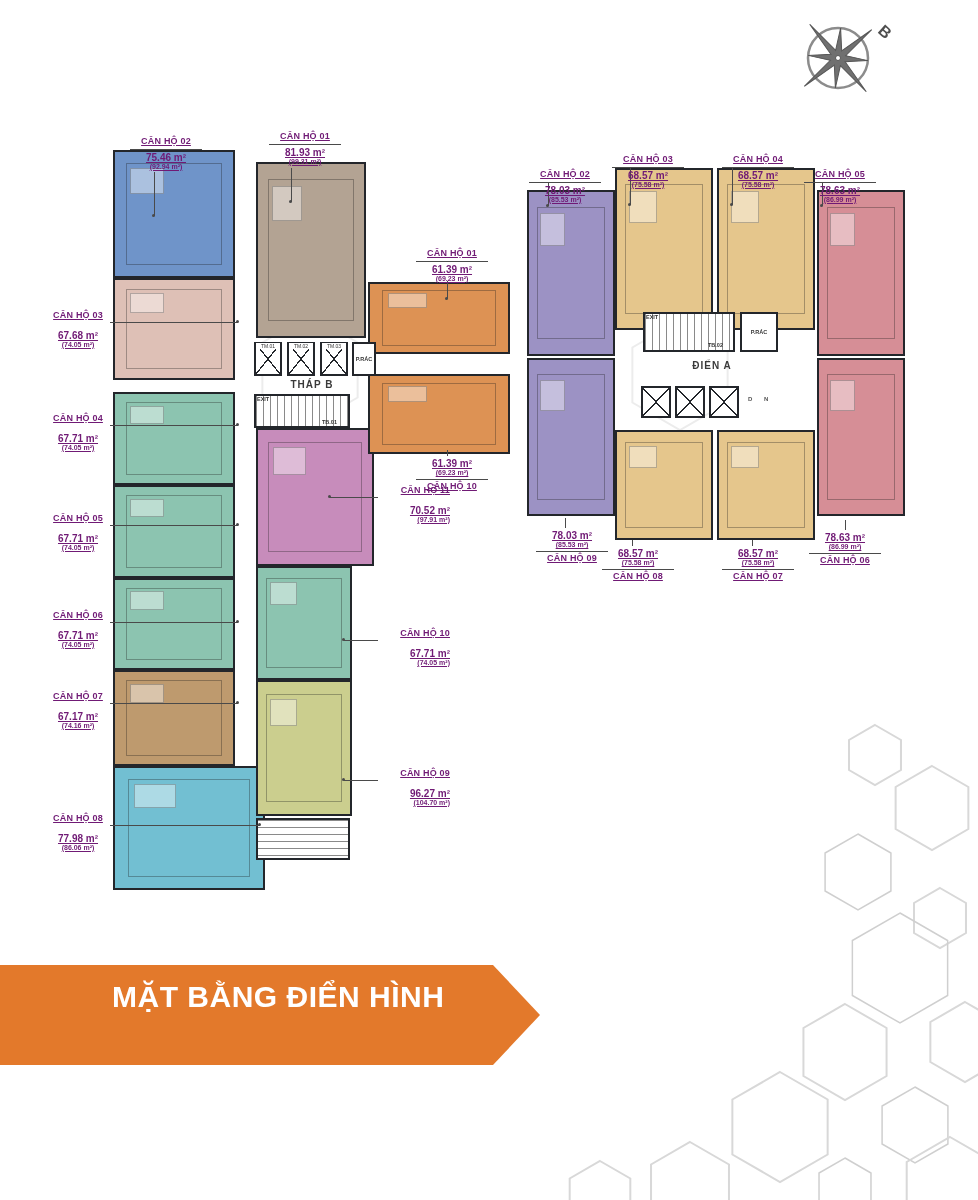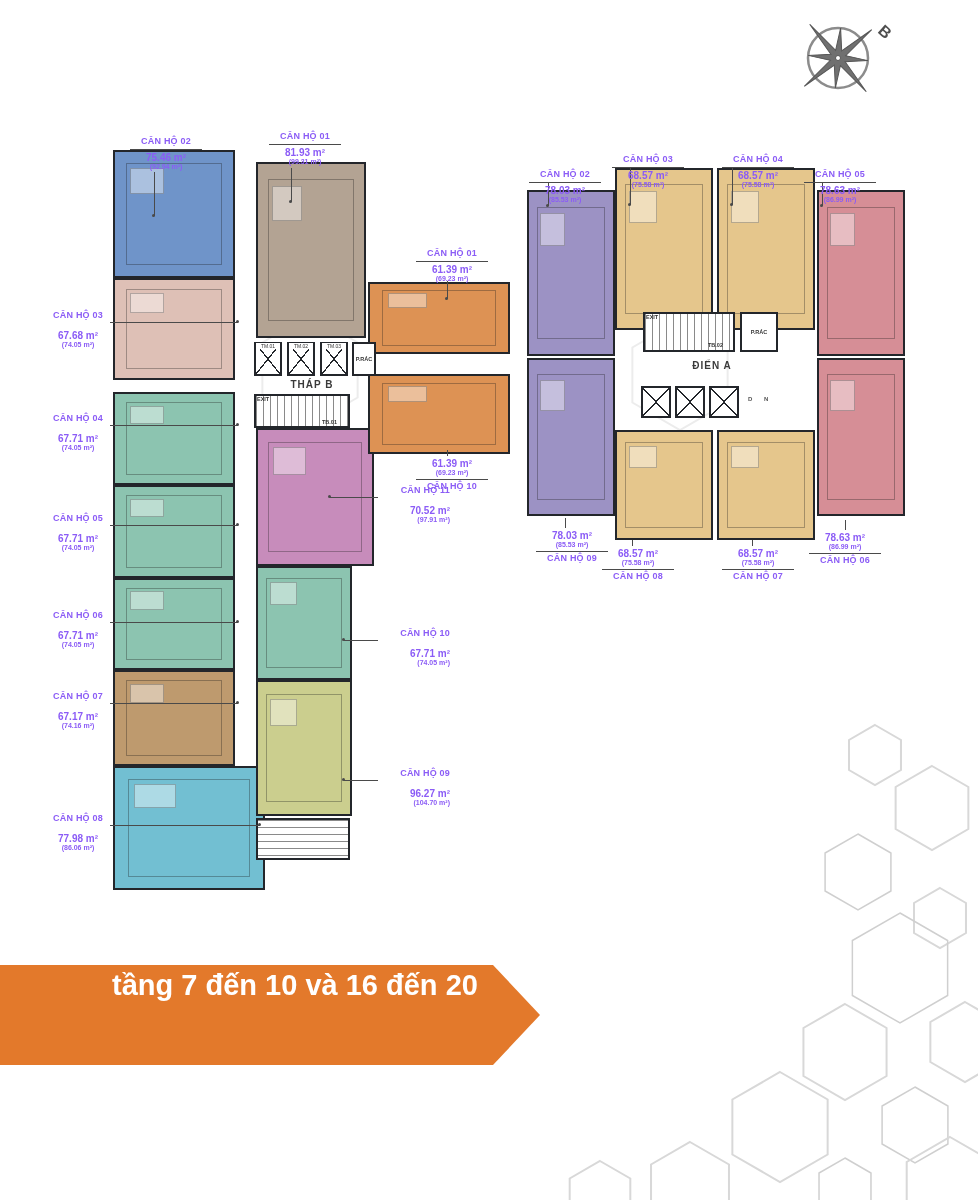--- a/index.html
+++ b/index.html
@@ -20,21 +20,21 @@
       linear-gradient(to bottom right, transparent calc(50% - .7px), #23262b calc(50% - .7px), #23262b calc(50% + .7px), transparent calc(50% + .7px)),#fff;}
   .elev span{position:absolute;top:-1px;left:0;right:0;text-align:center;font-size:5px;color:#333;background:#fff;line-height:6px;}
   .stairs{position:absolute;border:2px solid #23262b;box-sizing:border-box;background:
       repeating-linear-gradient(to right,#8a8a8a 0 1px,transparent 1px 7px) #fff;}
   .smallroom{position:absolute;border:2px solid #23262b;box-sizing:border-box;background:#fff;
       display:flex;align-items:center;justify-content:center;font-size:5.5px;color:#333;font-weight:bold;}
   .corelabel{position:absolute;font-size:10px;font-weight:bold;color:#3a3a3a;letter-spacing:1px;text-align:center;}
   .tinytext{position:absolute;font-size:5.5px;font-weight:bold;color:#333;}
   .marker{position:absolute;font-size:6px;color:#555;font-weight:bold;}
   
-  .lbl{position:absolute;color:#8b5cf6;line-height:1.1;z-index:5;}
+  .lbl{position:absolute;color:#701a75;line-height:1.1;z-index:5;text-decoration:underline;}
   .lbl .name{font-weight:bold;font-size:9px;white-space:nowrap;letter-spacing:.2px;}
   .lbl .area{font-weight:bold;font-size:10px;white-space:nowrap;margin-top:2px;}
   .lbl .gross{font-weight:bold;font-size:7px;white-space:nowrap;}
   .lbl .rule{height:1px;background:#4a4a4a;margin:2px auto;}
   .lbl.center{text-align:center;}
   .lbl.leftside{text-align:center;}
   .lbl.rightside{text-align:right;}
   .lbl .spacer{height:7px;}
   .ln-h{position:absolute;height:1px;background:#4a4a4a;z-index:4;}
   .ln-v{position:absolute;width:1px;background:#4a4a4a;z-index:4;}
@@ -316,16 +316,16 @@
 
   <div class="lbl center" style="left:800px;top:530px;width:90px">
     <div class="area">78.63 m²</div>
       <div class="gross">(86.99 m²)</div>
     <div class="rule" style="width:72px"></div>
       <div class="name">CĂN HỘ 06</div>
   </div>
   <div class="ln-v" style="left:845px;top:520px;height:10px"></div>
 
   <div id="banner" style="background:#E3792B">
-    <div class="l2">tầng 7 đến 10 và 16 đến 20</div>
+    <div class="l1">MẶT BẰNG ĐIỂN HÌNH</div>
   </div>
 
 </div>
 
 </body></html>

